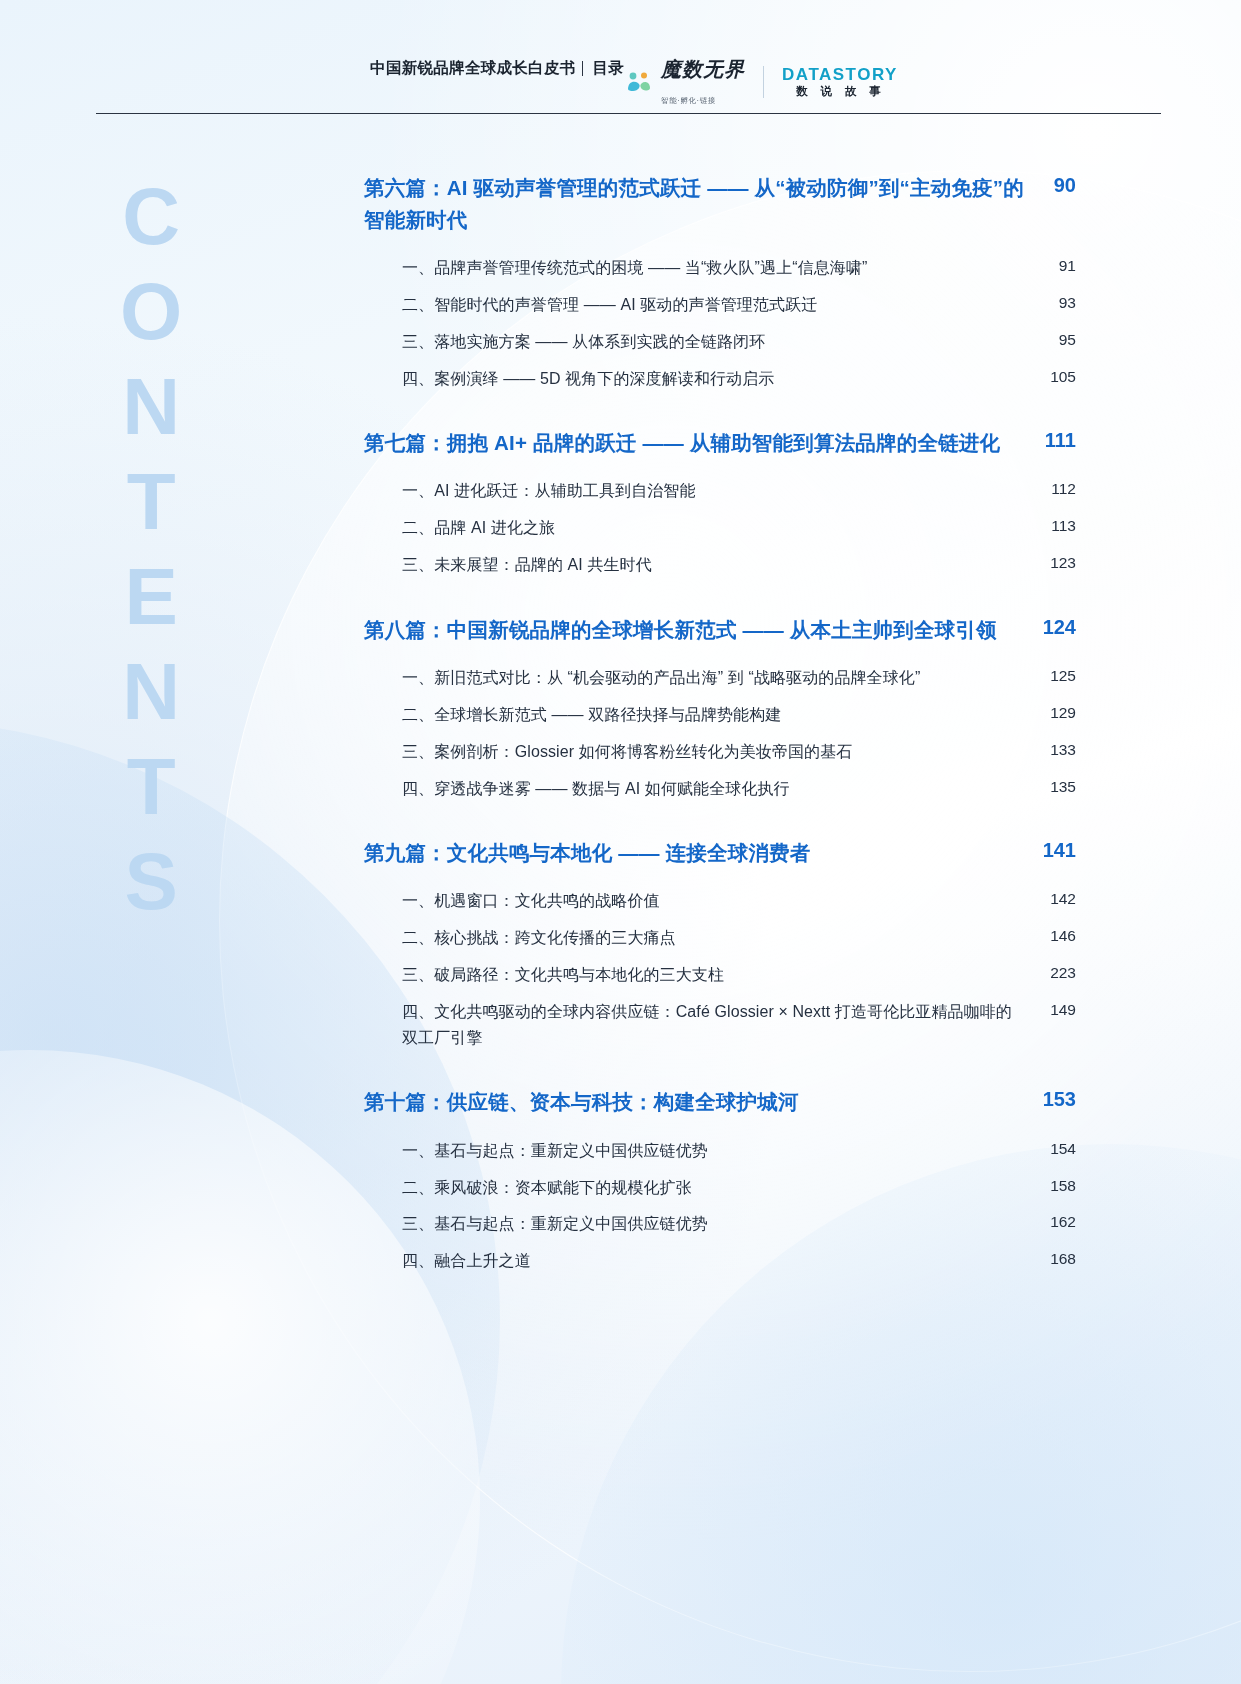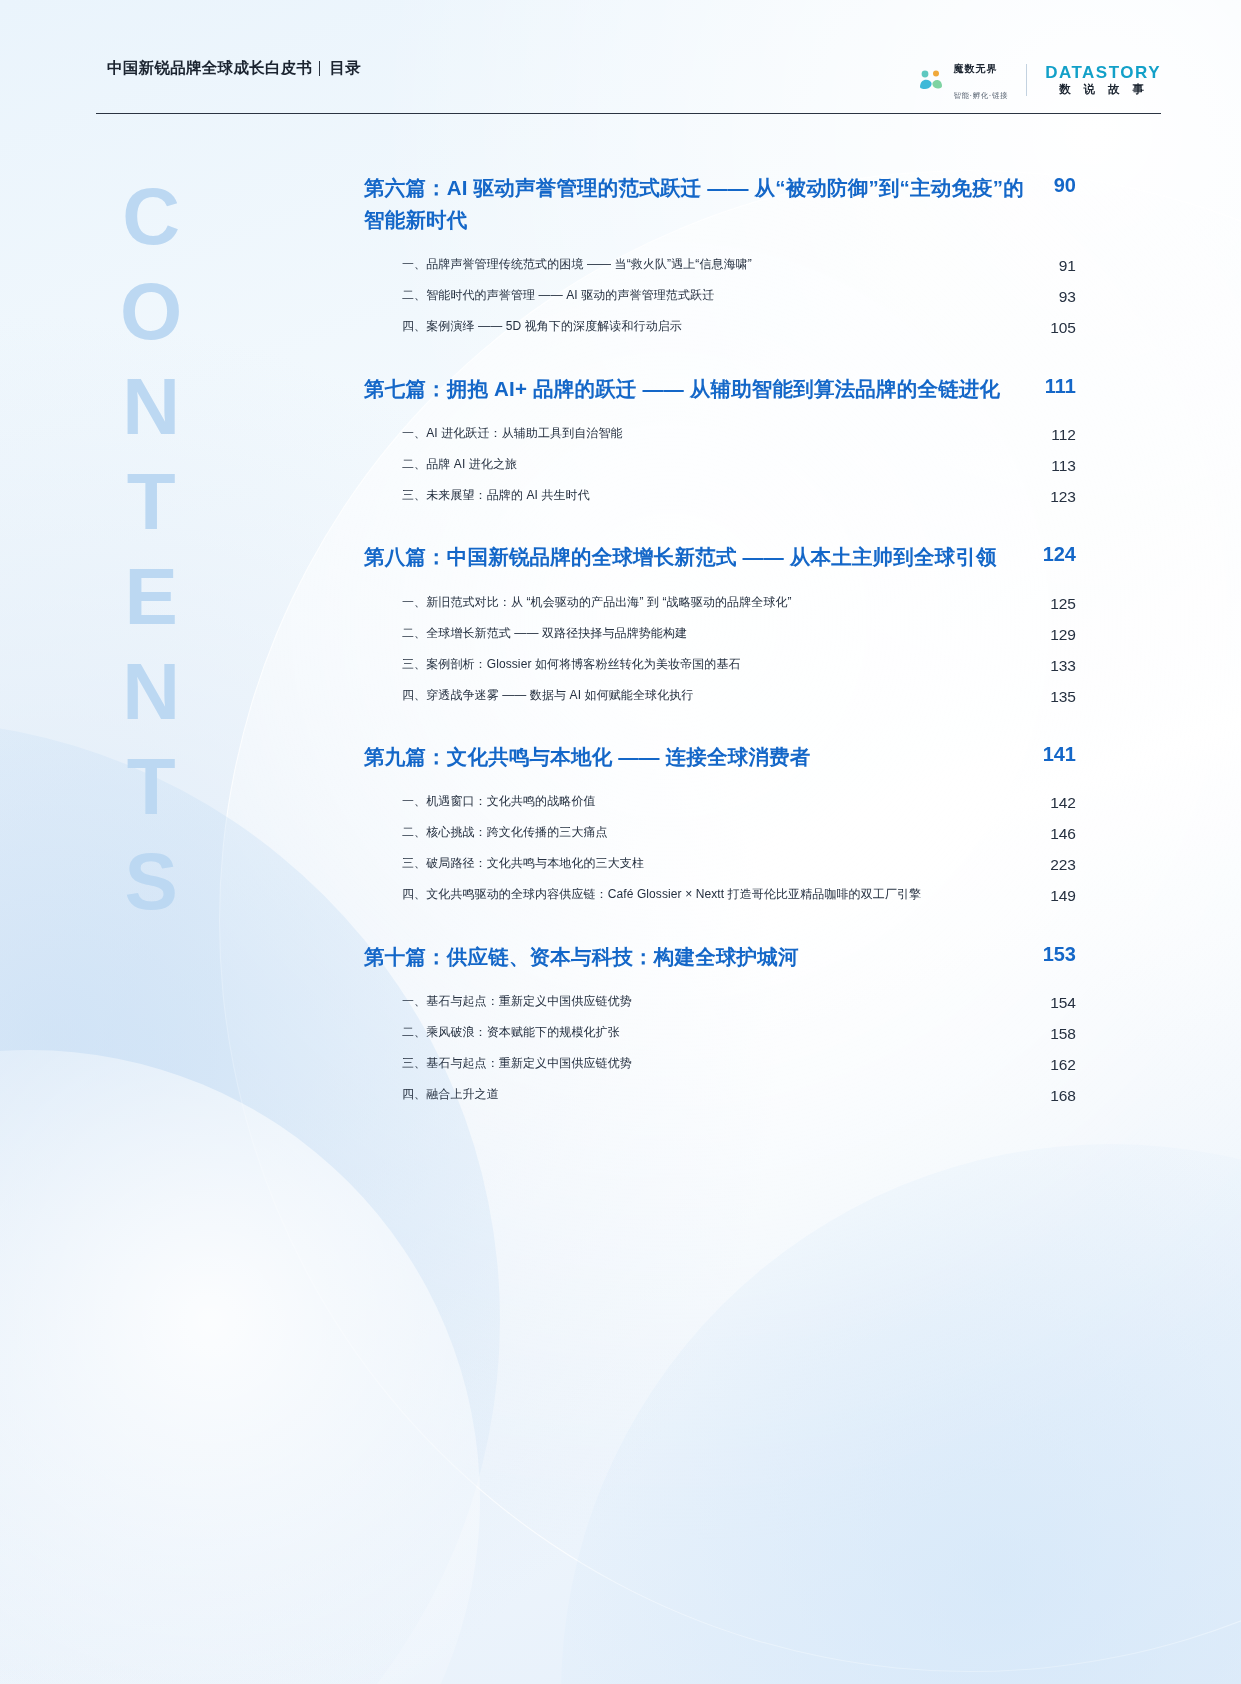--- a/index.html
+++ b/index.html
@@ -53,21 +53,21 @@
 
   
   .header {
     position: absolute;
     left: 107px;
     right: 80px;
     top: 58px;
     height: 52px;
     display: flex;
     align-items: flex-start;
-    justify-content: space-between;
+    justify-content: center;
   }
   .header-left {
     display: flex;
     align-items: center;
     font-size: 15.5px;
     font-weight: bold;
     color: #1b2430;
     letter-spacing: 0.3px;
   }
   .header-sep {
@@ -88,24 +88,25 @@
     gap: 7px;
   }
   .brand-a-mark {
     width: 30px; height: 30px;
     position: relative;
   }
   .brand-a-text {
     line-height: 1.15;
   }
   .brand-a-name {
-    font-size: 10px;
+    font-size: 20px;
     font-weight: bold;
     color: #1b2430;
     letter-spacing: 1px;
+    font-style: italic;
   }
   .brand-a-sub {
     font-size: 7.5px;
     color: #5c6775;
     letter-spacing: 0.6px;
     margin-top: 16px;
   }
   .brand-divider {
     width: 1px;
     height: 32px;
@@ -190,21 +191,21 @@
 
   .item {
     display: flex;
     align-items: flex-start;
     justify-content: space-between;
     gap: 16px;
     padding: 5.5px 0 5.5px 38px;
     position: relative;
   }
   .item-label {
-    font-size: 12px;
+    font-size: 16px;
     color: #253040;
     line-height: 1.62;
     flex: 1;
     letter-spacing: 0.1px;
   }
   .item-page {
     font-size: 15.5px;
     color: #253040;
     white-space: nowrap;
     padding-top: 2px;
@@ -262,20 +263,24 @@
       </div>
       <div class="item">
         <div class="item-label">一、品牌声誉管理传统范式的困境 —— 当“救火队”遇上“信息海啸”</div>
         <div class="item-page">91</div>
       </div>
       <div class="item">
         <div class="item-label">二、智能时代的声誉管理 —— AI 驱动的声誉管理范式跃迁</div>
         <div class="item-page">93</div>
       </div>
       <div class="item">
+        <div class="item-label">三、落地实施方案 —— 从体系到实践的全链路闭环</div>
+        <div class="item-page">95</div>
+      </div>
+      <div class="item">
         <div class="item-label">四、案例演绎 —— 5D 视角下的深度解读和行动启示</div>
         <div class="item-page">105</div>
       </div>
     </div>
 
     <div class="section">
       <div class="sec-head">
         <div class="sec-title">第七篇：拥抱 AI+ 品牌的跃迁 —— 从辅助智能到算法品牌的全链进化</div>
         <div class="sec-page">111</div>
       </div>

